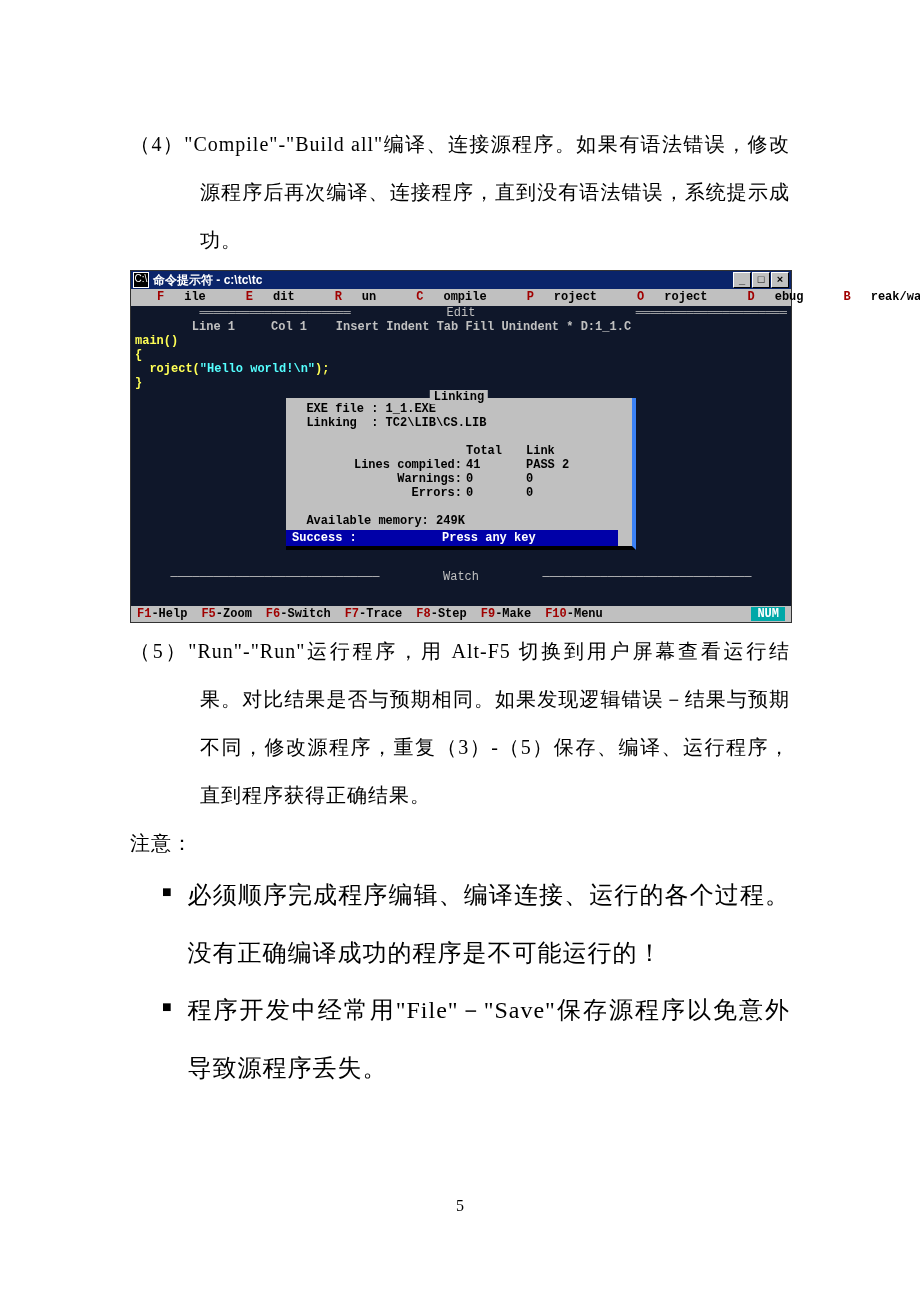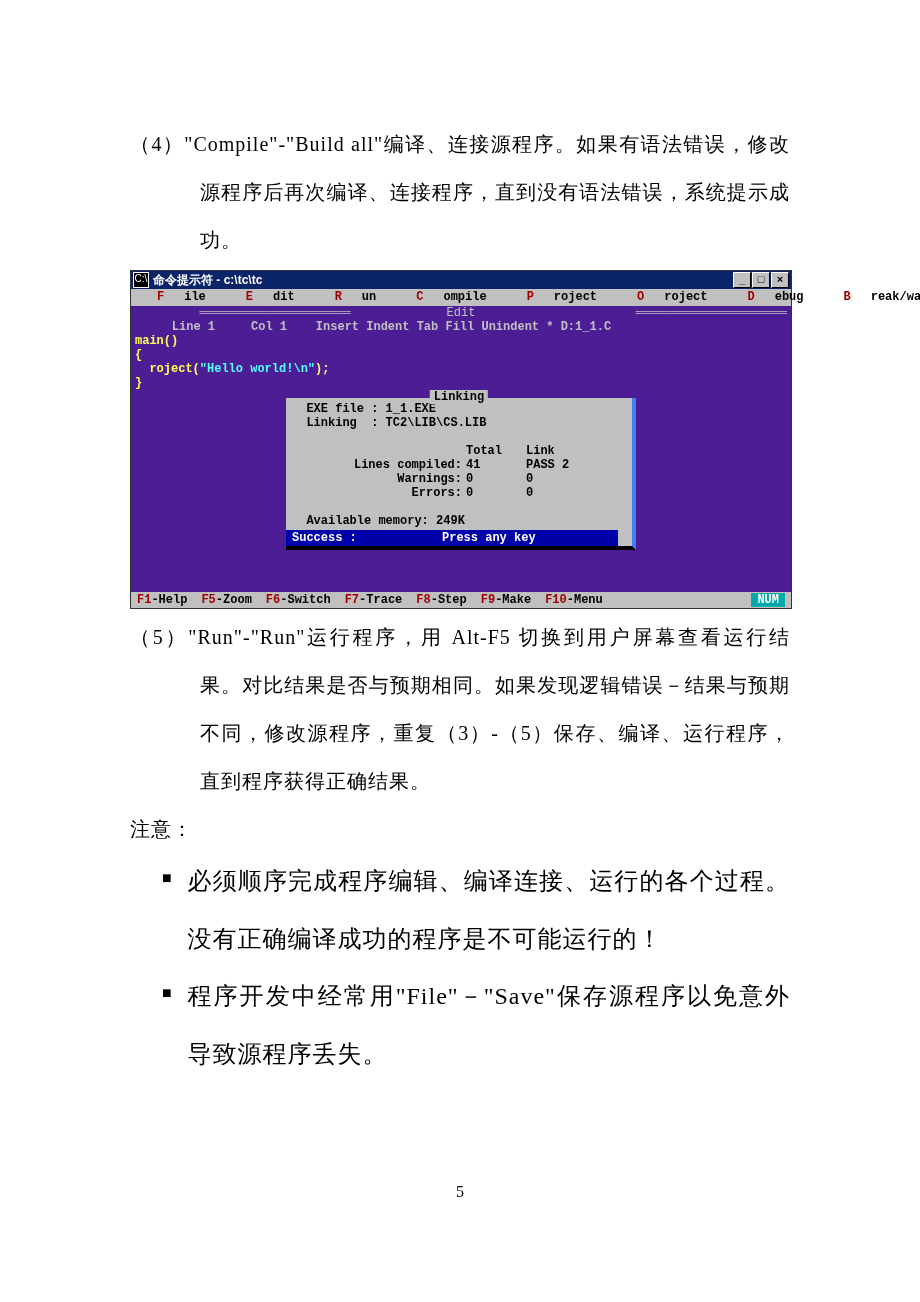--- a/index.html
+++ b/index.html
@@ -67,21 +67,21 @@
     border-right: 1px solid #000;
     border-bottom: 1px solid #000;
     font-size: 11px;
     line-height: 12px;
     text-align: center;
     font-family: sans-serif;
     font-weight: bold;
     color: #000;
   }
   .tui-body {
-    background: #4c1d95;
+    background: #0f172a;
     color: #fff;
     padding: 0;
     position: relative;
   }
   .menubar {
     background: #c0c0c0;
     color: #000;
     padding: 1px 6px;
     display: flex;
     gap: 0;
@@ -106,20 +106,21 @@
     white-space: nowrap;
   }
   .edit-banner::before { left: 4px; width: 280px; }
   .edit-banner::after  { right: 4px; width: 280px; text-align: right; direction: rtl; }
   .status-line {
     color: #c0c0c0;
     font-weight: bold;
     padding: 0 12px;
     line-height: 14px;
     white-space: pre;
+    margin-left: 20px;
   }
   .code-area {
     color: #ffff55;
     font-weight: bold;
     padding: 0 4px 4px 4px;
     line-height: 14px;
     white-space: pre;
   }
   .code-str { color: #55ffff; }
 
@@ -287,20 +288,21 @@
         </div>
         <div class="row">&nbsp;</div>
         <div class="row">  Available memory: 249K</div>
         <div class="success-bar">
           <span class="left">Success        :</span>
           <span class="right">    Press  any  key</span>
         </div>
       </div>
 
       <div class="blue-gap"></div>
+      <div class="watch-banner"><span> Watch </span></div>
       <div class="blue-gap2"></div>
 
       <div class="fkeys">
         <span class="fk"><span class="hot">F1</span><span>-Help</span></span>
         <span class="fk"><span class="hot">F5</span><span>-Zoom</span></span>
         <span class="fk"><span class="hot">F6</span><span>-Switch</span></span>
         <span class="fk"><span class="hot">F7</span><span>-Trace</span></span>
         <span class="fk"><span class="hot">F8</span><span>-Step</span></span>
         <span class="fk"><span class="hot">F9</span><span>-Make</span></span>
         <span class="fk"><span class="hot">F10</span><span>-Menu</span></span>

